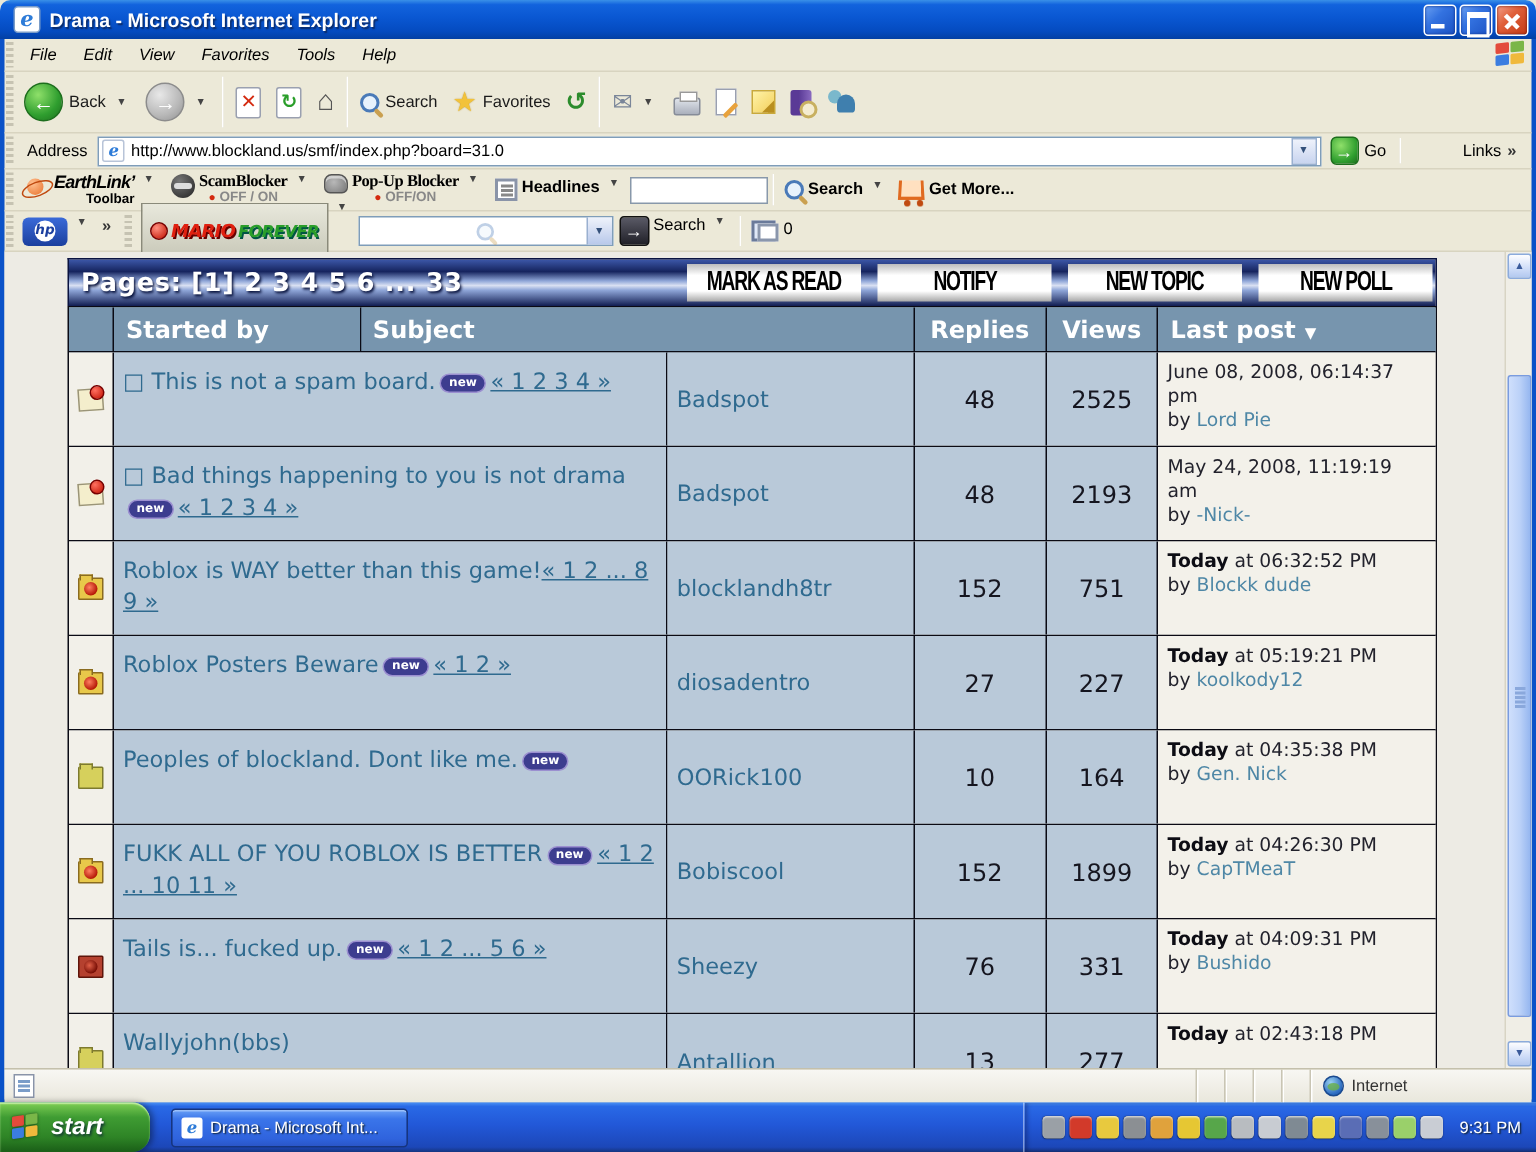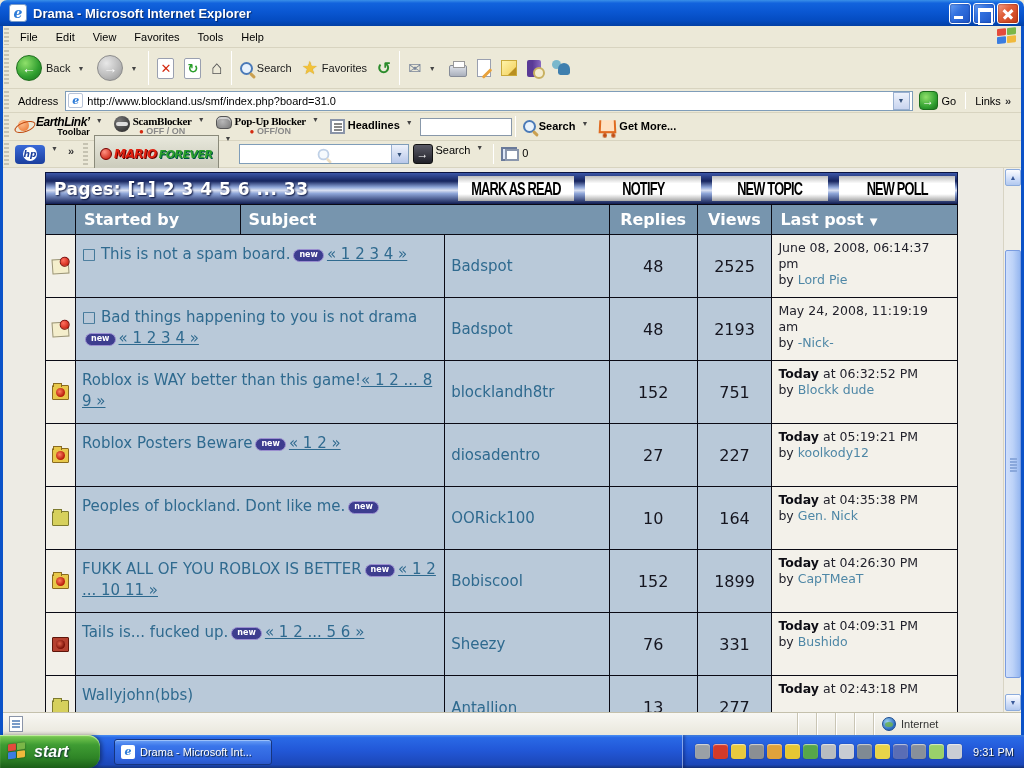--- a/index.html
+++ b/index.html
@@ -28,21 +28,21 @@
   .frame { position:absolute; left:0; top:26px; width:1024px; height:709px;
     border-left:3px solid #0b52c8; border-right:3px solid #0b52c8; border-bottom:2px solid #0b52c8; background:#ece9d8; }
   .band { position:relative; width:100%; border-bottom:1px solid #d8d4c0; display:flex; align-items:center; }
   .grip { width:5px; align-self:stretch; margin:2px 2px 2px 1px;
     background:repeating-linear-gradient(180deg,#c6c3b2 0 2px,transparent 2px 4px); }
   .sep { width:1px; align-self:stretch; margin:3px 3px; background:#d2cebb; border-right:1px solid #fff; }
   .dd { font-size:7px; color:#444; margin:0 3px; }
   .chev { font-size:11px; color:#333; font-weight:bold; margin:0 4px; }
 
   
-  .menubar { height:22px; font-size:11px; }
+  .menubar { height:22px; font-size:11px;font-style:italic; }
   .menu-item { padding:3px 9px; color:#000; }
   .winflag { margin-left:auto; margin-right:4px; width:20px; height:17px; display:grid;
     grid-template-columns:9px 9px; grid-template-rows:7px 7px; gap:1px; transform:skewY(-6deg); }
   .winflag i { border-radius:1px; }
   .winflag i:nth-child(1){background:#e34b3c;} .winflag i:nth-child(2){background:#7ab648;}
   .winflag i:nth-child(3){background:#3b7de0;} .winflag i:nth-child(4){background:#f0b93c;}
 
   
   .toolbar { height:41px; font-size:11px; }
   .tb-btn { display:flex; align-items:center; gap:4px; padding:2px 5px; color:#1a1a1a; }
@@ -76,21 +76,21 @@
   .addr-label { padding:0 7px; color:#000; }
   .addr-input { flex:1; height:20px; background:#fff; border:1px solid #7f9db9; display:flex; align-items:center; padding:0 2px; }
   .addr-ico { width:15px; height:15px; border:1px solid #b8c4d8; border-radius:2px; color:#2e7cd8;
     font:italic bold 11px/13px "DejaVu Serif",serif; text-align:center; margin-right:4px; background:#fff; }
   .addr-url { color:#000; }
   .addr-drop { margin-left:auto; width:17px; height:18px; background:linear-gradient(#eef2fb,#c8d4ef); border:1px solid #9ab0d0;
     font-size:7px; color:#33507a; display:flex; align-items:center; justify-content:center; }
   .go-btn { display:flex; align-items:center; gap:4px; padding:0 6px; }
   .go-ico { width:19px; height:19px; border-radius:4px; background:radial-gradient(circle at 35% 30%,#8fe06a,#2f9e2f 65%,#1d6e1d);
     color:#fff; font-size:12px; font-weight:bold; display:flex; align-items:center; justify-content:center; border:1px solid #1d6e1d; }
-  .links { display:flex; align-items:center; padding:0 6px; }
+  .links { display:flex; align-items:center; padding:0 6px;margin-left:32px; }
 
   
   .elinkbar { height:28px; font-size:11px; }
   .el-group { display:flex; align-items:flex-start; gap:3px; padding:0 4px; }
   .planet { position:relative; width:18px; height:18px; }
   .planet::before { content:''; position:absolute; left:3px; top:3px; width:11px; height:11px; border-radius:50%; background:radial-gradient(circle at 35% 30%,#ffc090,#e8702a); }
   .planet::after { content:''; position:absolute; left:-1px; top:5px; width:20px; height:8px; border:1.5px solid #c04a10; border-radius:50%; transform:rotate(-20deg); }
   .el-brand { line-height:10px; }
   .el-brand b { font-size:12px; font-style:italic; letter-spacing:-0.5px; }
   .el-brand span { display:block; font-size:9px; text-align:right; font-weight:bold; }

